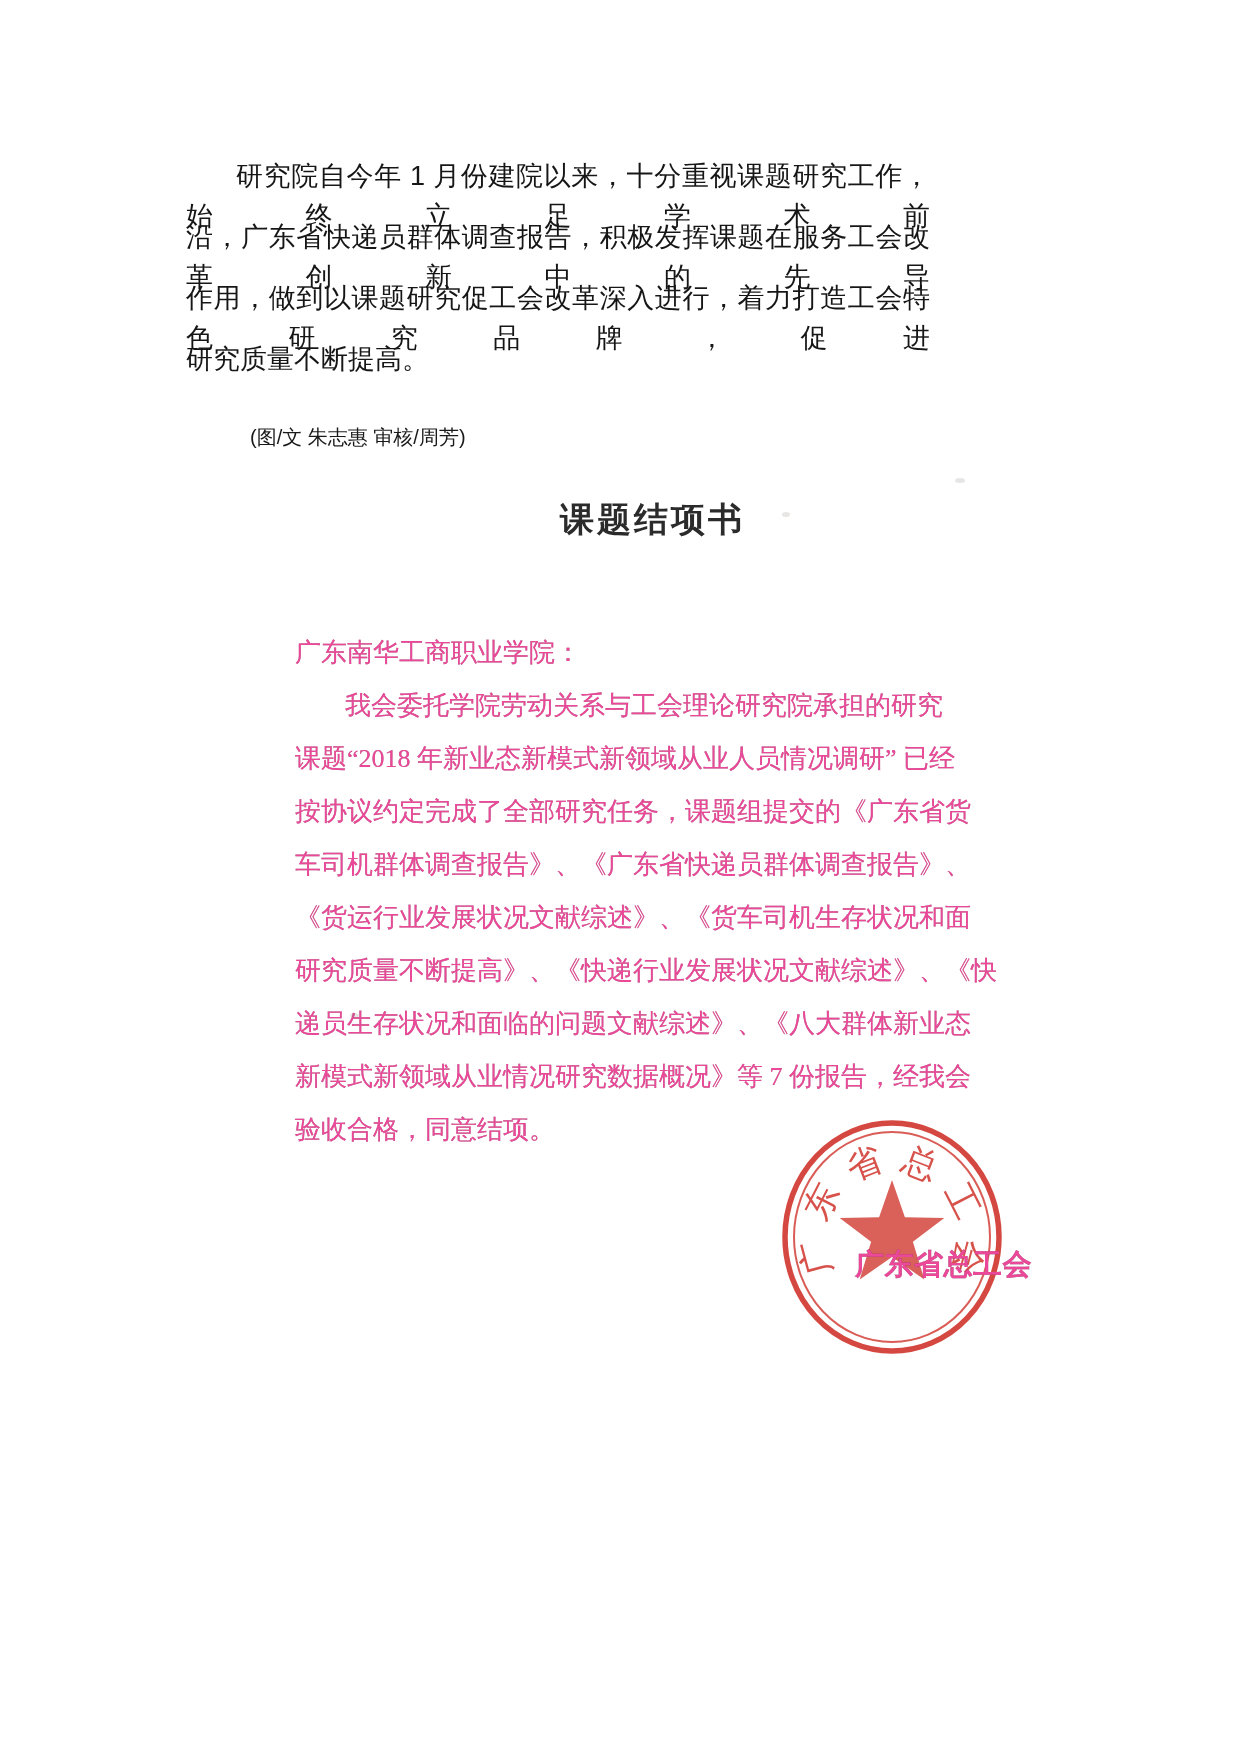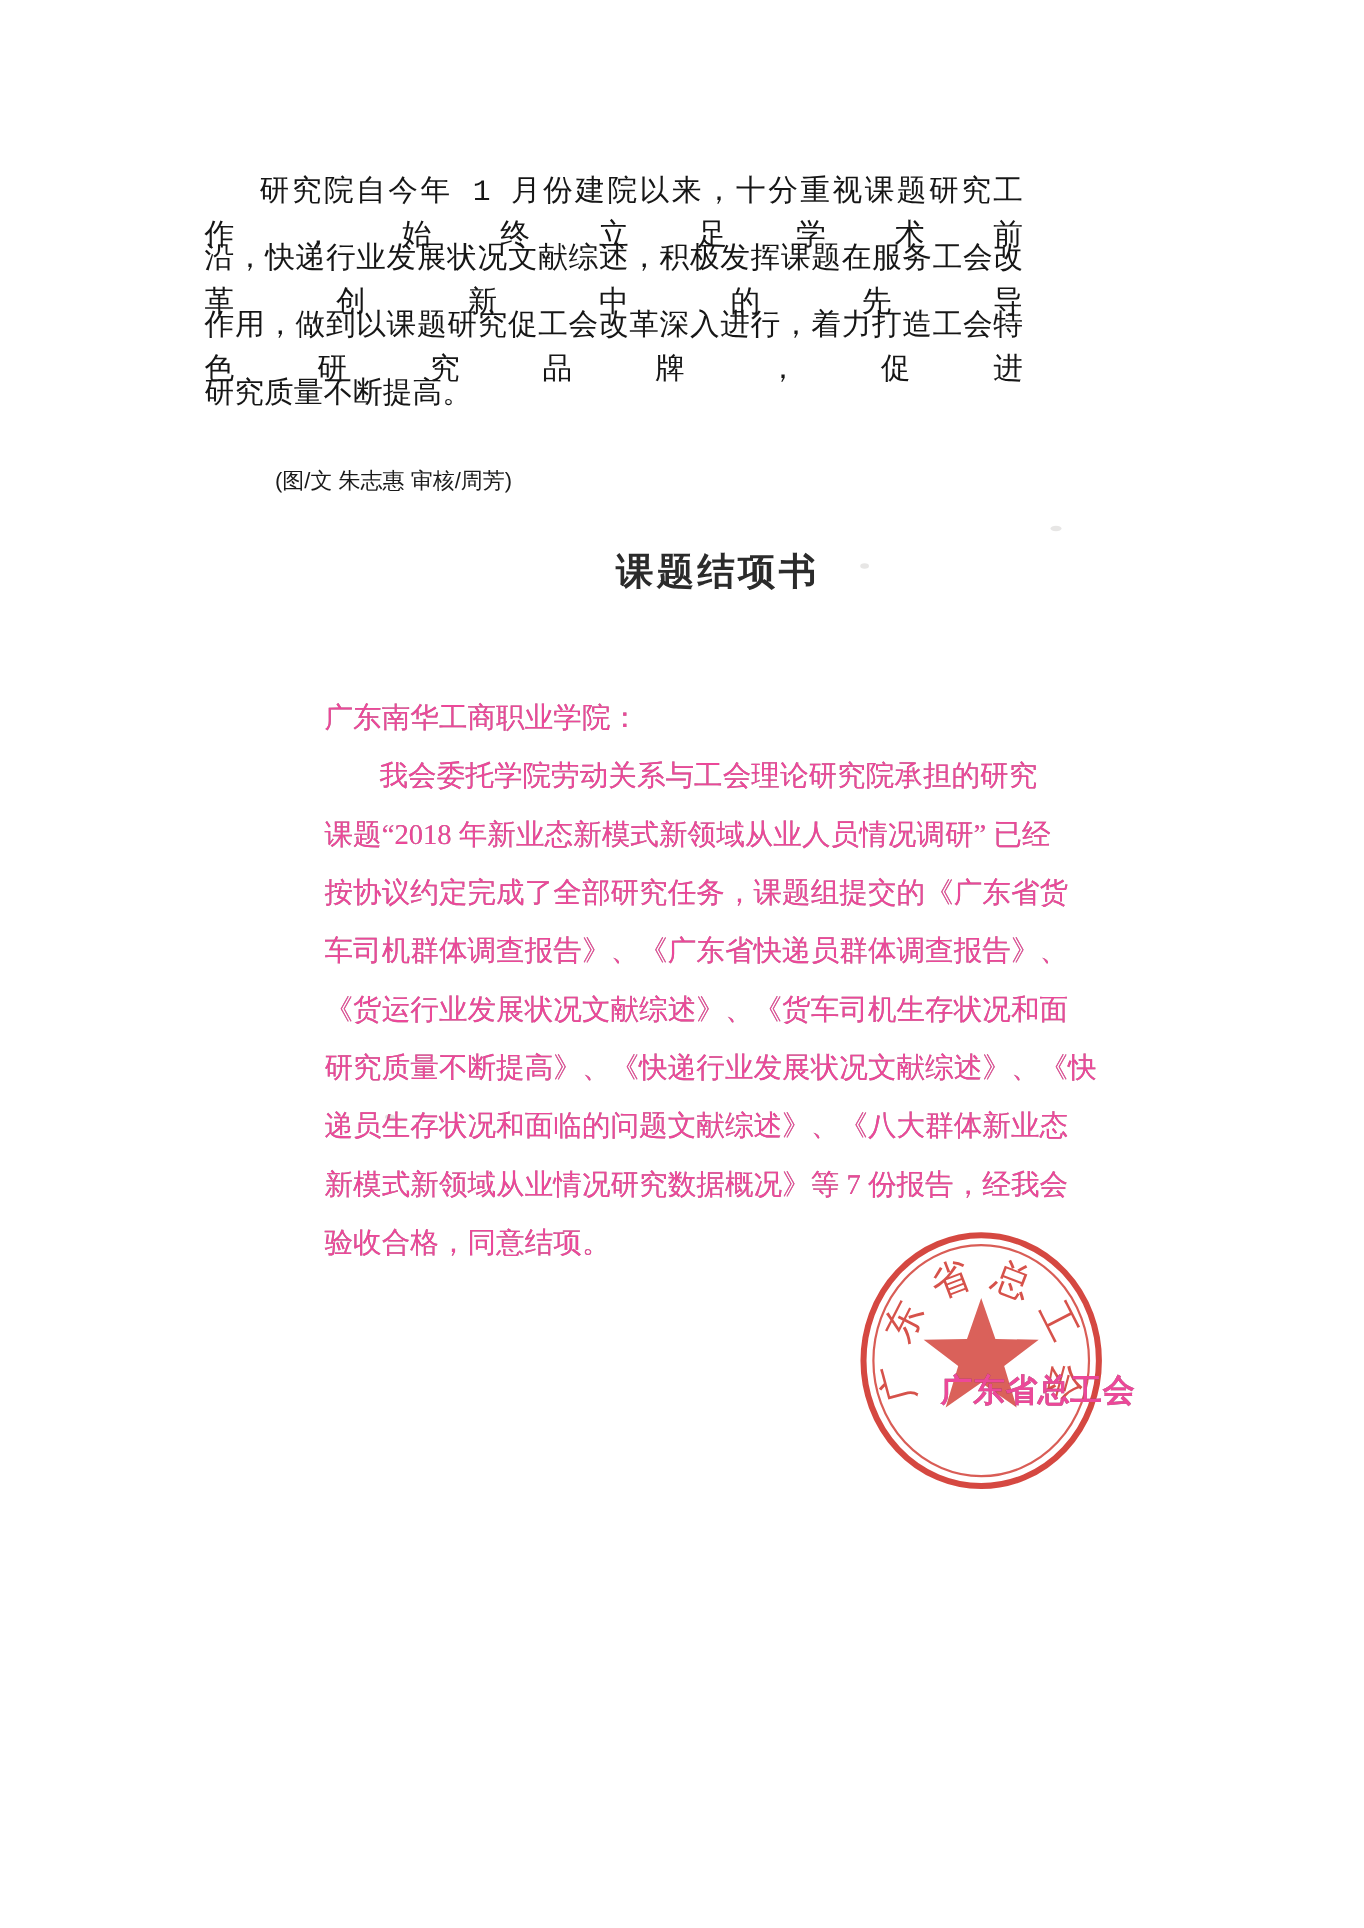--- a/index.html
+++ b/index.html
@@ -10,21 +10,21 @@
     background: #ffffff;
     overflow: hidden;
     font-family: "Liberation Sans", sans-serif;
   }
   
   .intro {
     position: absolute;
     left: 186px;
     top: 156px;
     width: 744px;
-    font-family: Liberation Mono, monospace;
+    font-family: Liberation Sans, sans-serif;
     font-size: 27px;
     color: #161616;
   }
   .intro-line {
     height: 61px;
     line-height: 40px;
     white-space: nowrap;
   }
   .just { white-space: normal; text-align: justify; text-align-last: justify; }
   .ind  { text-indent: 50px; }
@@ -100,21 +100,21 @@
   .sp2 { left: 782px; top: 512px;  width: 8px;  height: 5px; }
   .sp3 { left: 350px; top: 1013px; width: 9px;  height: 5px; }
 </style>
 </head>
 <body>
 
 <div class="page">
 
   <div class="intro">
     <div class="intro-line just ind">研究院自今年 1 月份建院以来，十分重视课题研究工作，始终立足学术前</div>
-    <div class="intro-line just">沿，快递行业发展状况文献综述，积极发挥课题在服务工会改革创新中的先导</div>
+    <div class="intro-line just">沿，广东省快递员群体调查报告，积极发挥课题在服务工会改革创新中的先导</div>
     <div class="intro-line just">作用，做到以课题研究促工会改革深入进行，着力打造工会特色研究品牌，促进</div>
     <div class="intro-line">研究质量不断提高。</div>
   </div>
 
   <div class="credit">(图/文 朱志惠 审核/周芳)</div>
 
   <div class="letter-title">课题结项书</div>
 
   <div class="letter-body">
     <div class="body-line">广东南华工商职业学院：</div>

